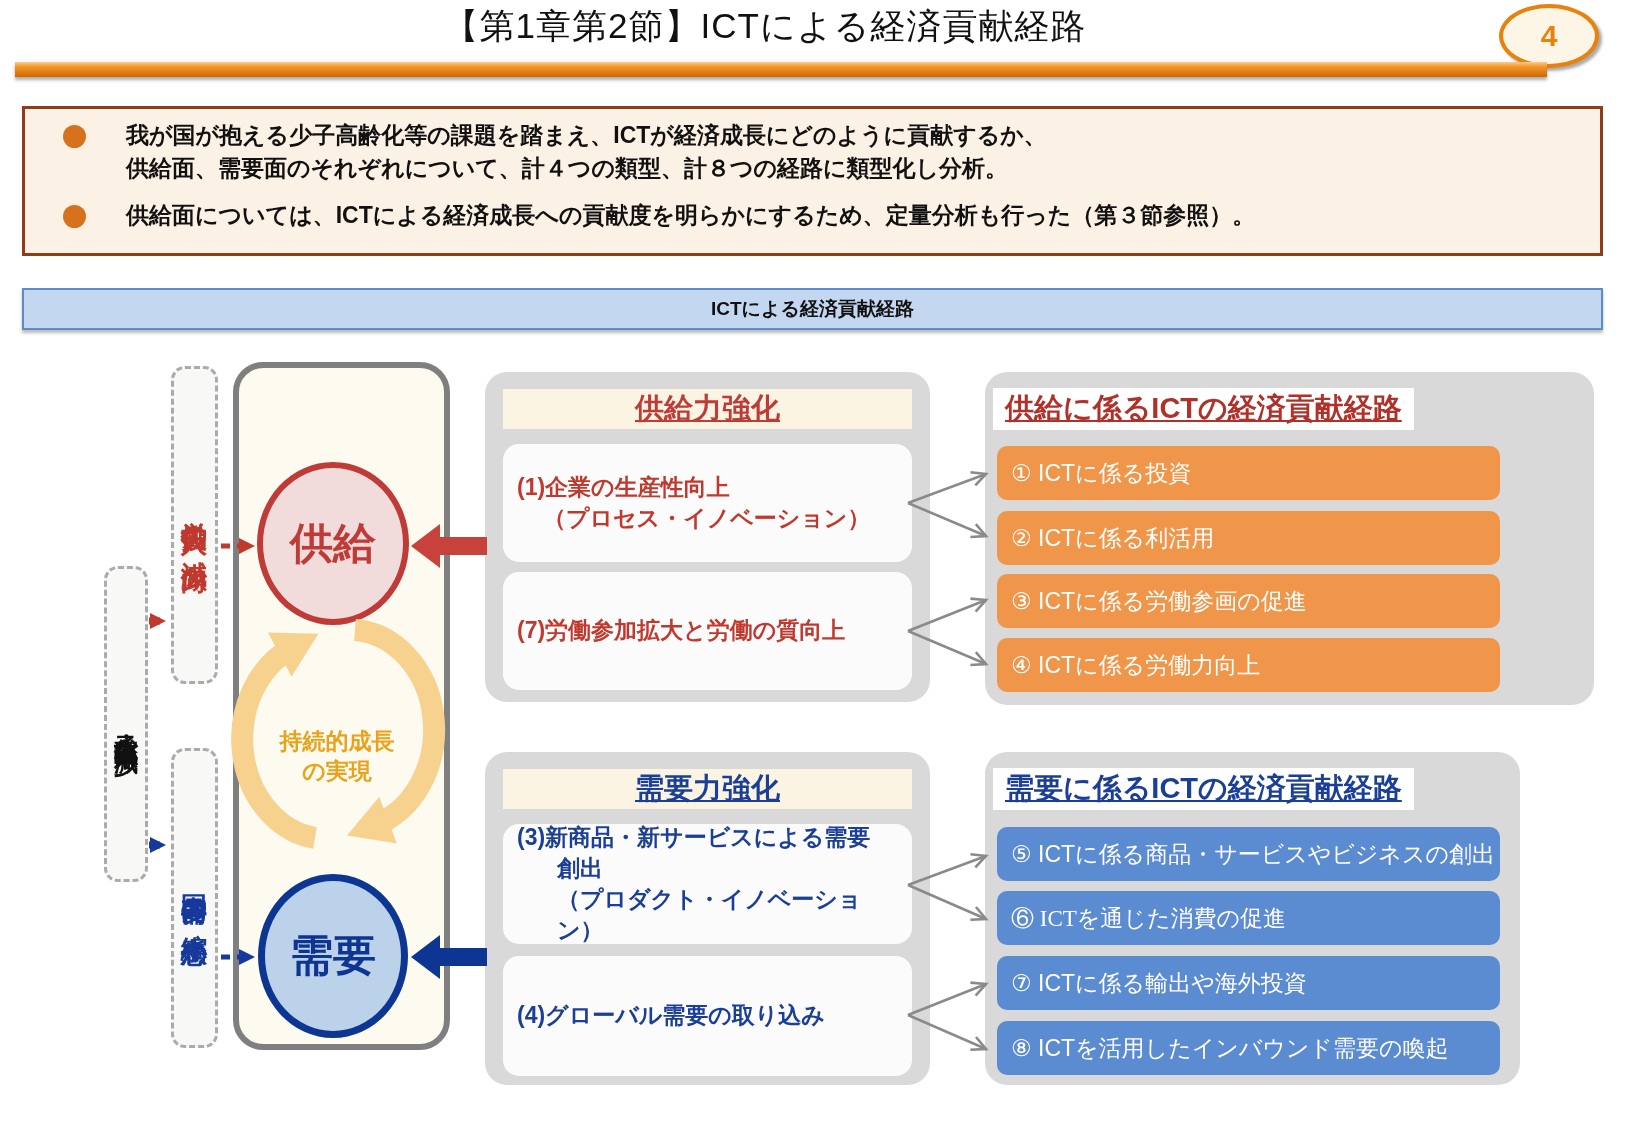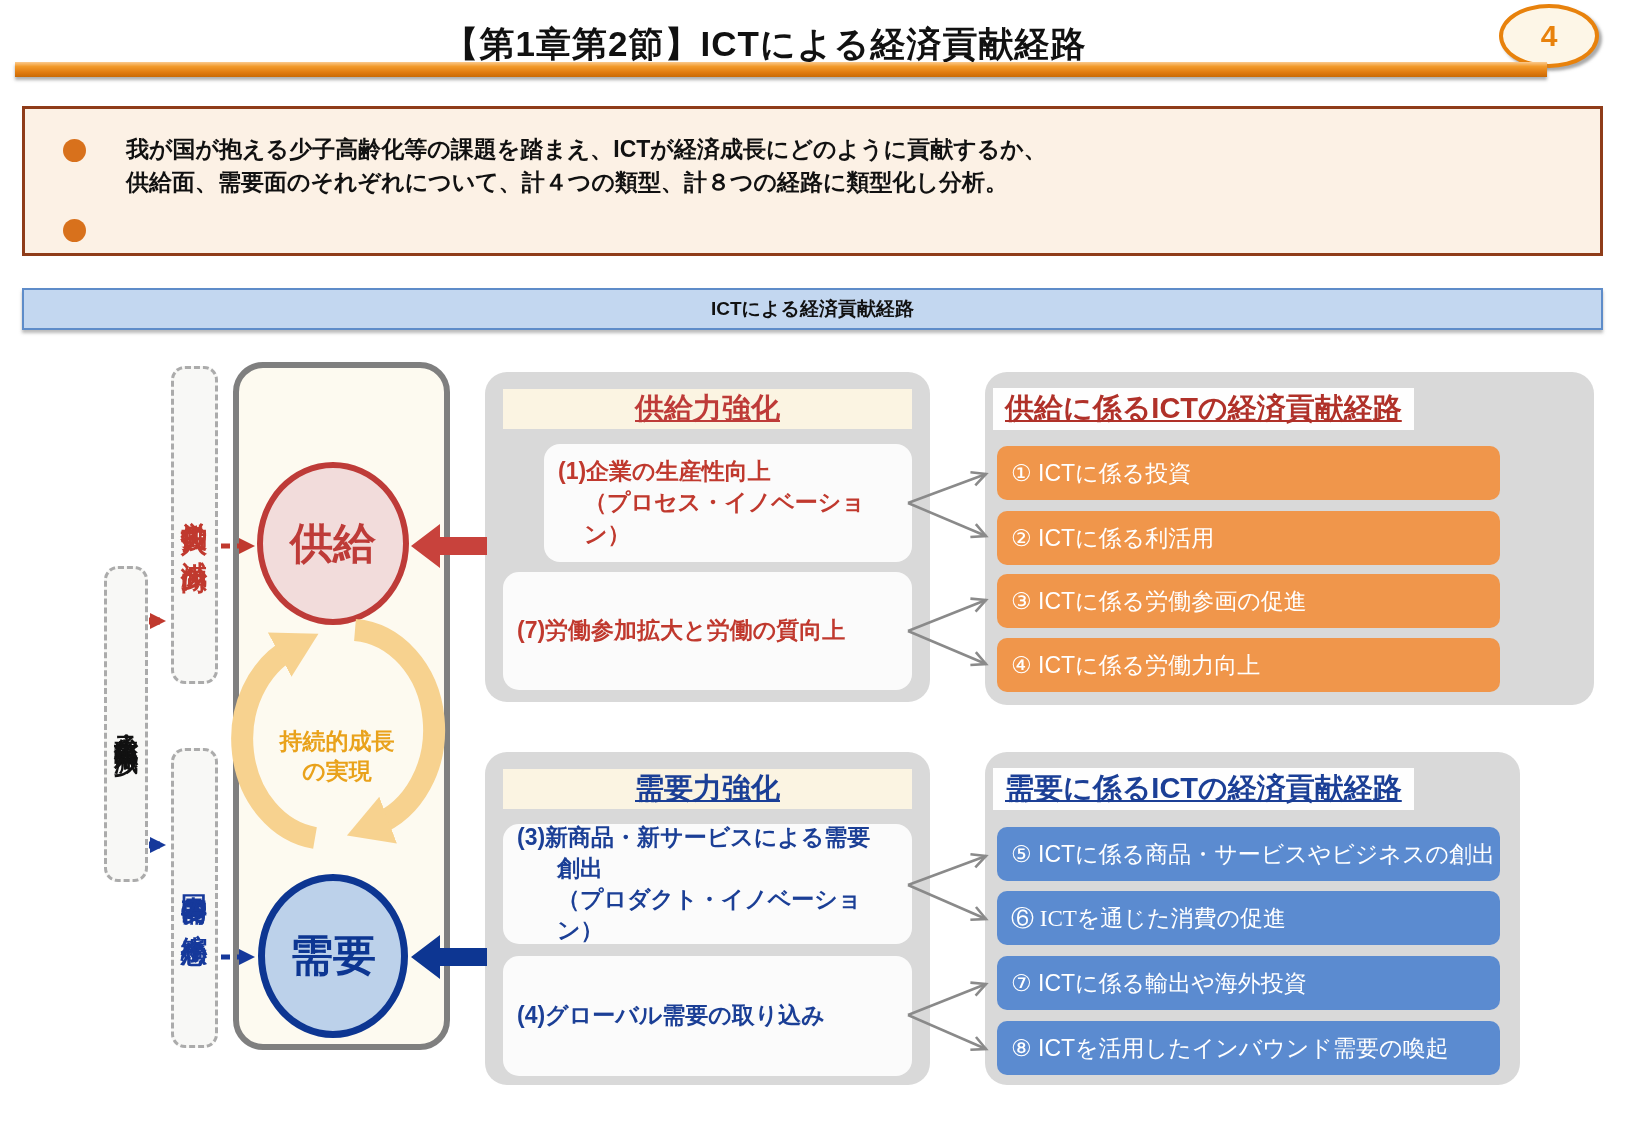--- a/index.html
+++ b/index.html
@@ -4,41 +4,41 @@
 <style>
   html,body{margin:0;padding:0;}
   body{
     width:1625px;height:1125px;position:relative;background:#ffffff;
     font-family:"Liberation Sans","DejaVu Sans",sans-serif;overflow:hidden;
   }
   [data-name]{box-sizing:border-box;}
 
   
   .page-title{
-    position:absolute;left:0;right:95px;top:18px;height:52px;
-    text-align:center;font-size:35px;font-weight:bold;color:#111;
+    position:absolute;left:0;right:95px;top:0;height:52px;
+    text-align:center;font-size:35px;font-weight:normal;color:#111;
     letter-spacing:1px;line-height:52px;
   }
   .page-badge{
     position:absolute;left:1499px;top:4px;width:100px;height:64px;
     border:4px solid #E8820C;border-radius:50%;background:#FDF6E7;
     display:flex;align-items:center;justify-content:center;
     font-size:30px;font-weight:bold;color:#E8820C;
     box-shadow:3px 3px 3px rgba(100,100,100,.55);
   }
   .title-rule{
     position:absolute;left:15px;top:62px;width:1532px;height:15px;
     background:linear-gradient(180deg,#FBCA8E 0%,#F29A2B 30%,#E07B10 70%,#C96A06 100%);
     box-shadow:0 3px 3px rgba(120,120,120,.6);
   }
 
   
   .note-box{
     position:absolute;left:22px;top:106px;width:1581px;height:150px;
-    background:#FCF1E5;border:3px solid #8F3C19;padding:24px 20px 0 38px;
+    background:#FCF1E5;border:3px solid #8F3C19;padding:10px 20px 0 38px;
   }
   .note-row{display:flex;align-items:flex-start;}
   .note-row + .note-row{margin-top:13px;}
   .note-dot{
     flex:0 0 auto;width:23px;height:23px;border-radius:50%;
     background:#D8711C;margin:6px 40px 0 0;
   }
   .note-text{font-size:23px;font-weight:bold;color:#111;line-height:1.45;}
 
   
@@ -105,21 +105,21 @@
 
   .mid-item{
     position:absolute;left:18px;right:18px;background:#FBFBFB;border-radius:16px;
     display:flex;flex-direction:column;justify-content:center;
     font-size:23px;font-weight:bold;line-height:1.35;padding:6px 6px 6px 14px;
   }
   .mid-item.supply{color:#C0392E;}
   .mid-item.demand{color:#1B3F96;}
   .mid-item .ln2{padding-left:26px;}
   .mid-item .ln3{padding-left:40px;}
-  .item-1{top:72px;height:118px;margin-left:41px;}
+  .item-1{top:72px;height:118px;}
   .item-2{top:200px;height:118px;}
   .item-3{top:72px;height:120px;}
   .item-4{top:204px;height:120px;}
 
   .right-header{
     position:absolute;left:8px;top:16px;height:42px;background:#FEFEFE;
     display:inline-flex;align-items:center;padding:0 12px;
     font-size:29px;font-weight:bold;text-decoration:underline;white-space:nowrap;
   }
   .right-header.supply{color:#B03129;}
@@ -150,20 +150,23 @@
 <div class="note-box" data-name="summary-note">
   <div class="note-row" data-name="summary-bullet-1">
     <span class="note-dot" data-name="bullet-dot-icon"></span>
     <span class="note-text" data-name="summary-bullet-1-text">
       <span style="display:block" data-name="summary-bullet-1-line-1">我が国が抱える少子高齢化等の課題を踏まえ、ICTが経済成長にどのように貢献するか、</span>
       <span style="display:block" data-name="summary-bullet-1-line-2">供給面、需要面のそれぞれについて、計４つの類型、計８つの経路に類型化し分析。</span>
     </span>
   </div>
   <div class="note-row" data-name="summary-bullet-2">
     <span class="note-dot" data-name="bullet-dot-icon"></span>
+    <span class="note-text" data-name="summary-bullet-2-text">
+      <span style="display:block" data-name="summary-bullet-2-line-1">供給面については、ICTによる経済成長への貢献度を明らかにするため、定量分析も行った（第３節参照）。</span>
+    </span>
   </div>
 </div>
 
 <div class="banner" data-name="section-banner">
   <span data-name="section-banner-title">ICTによる経済貢献経路</span>
 </div>
 
 <div class="dash-box box-root" data-name="cause-box-aging-population">
   <span class="vtext" data-name="cause-box-aging-population-label">少子高齢化・人口減少</span>
 </div>

